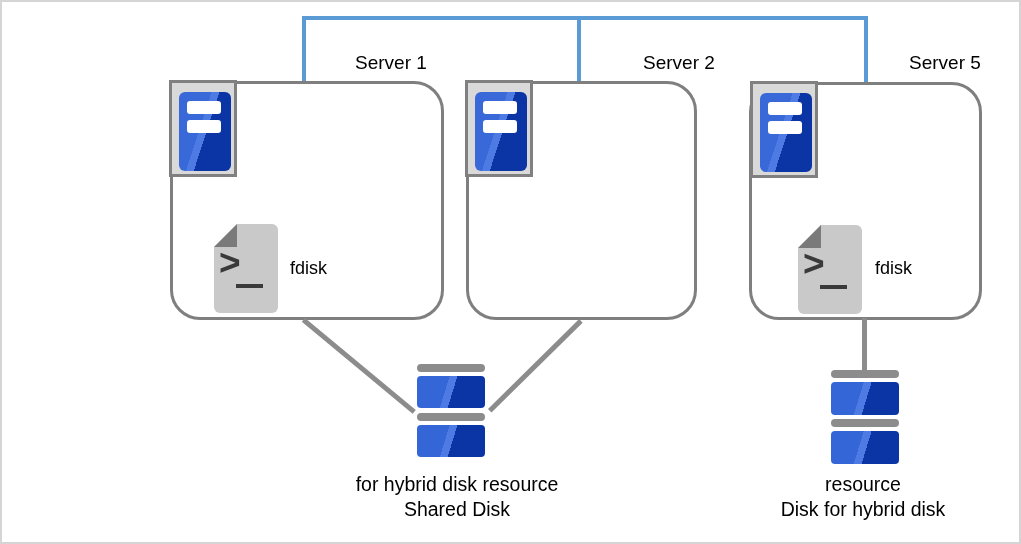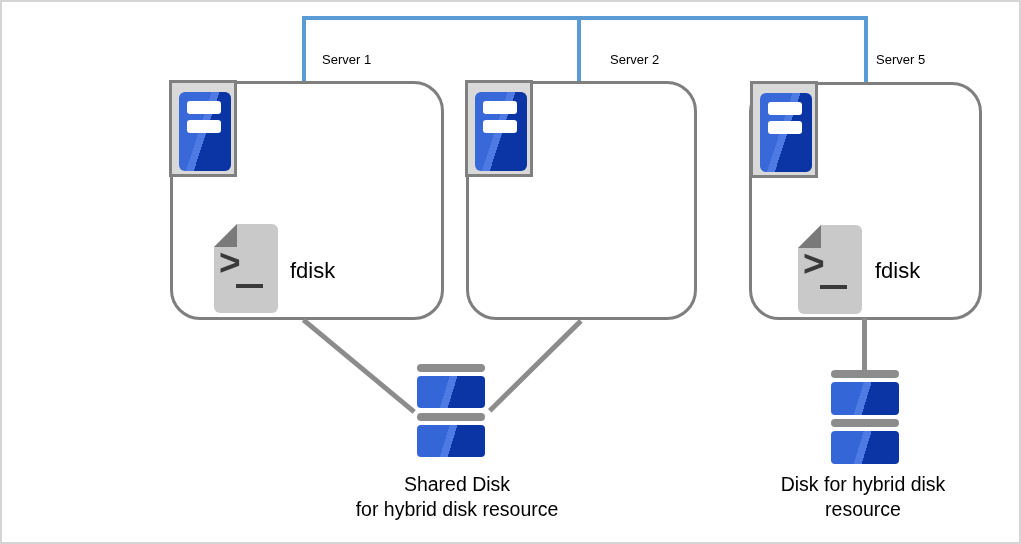--- a/index.html
+++ b/index.html
@@ -15,21 +15,21 @@
   }
 
   
   .net { position:absolute; background:#5B9BD5; }
   .net-h  { left:300px; top:14px; width:566px; height:4px; }
   .net-v1 { left:300px; top:14px; width:4px; height:68px; }
   .net-v2 { left:575px; top:14px; width:4px; height:68px; }
   .net-v3 { left:862px; top:14px; width:4px; height:68px; }
 
   
-  .srv-label { position:absolute; font-size:13px; white-space:nowrap; }
+  .srv-label { position:absolute; font-size:19px; white-space:nowrap;margin-left:33px; }
 
   
   .server-box {
     position:absolute;
     box-sizing:border-box;
     border:3px solid #7F7F7F;
     border-radius:30px;
     background:#fff;
   }
   .box1 { left:168px; top:79px; width:274px; height:239px; }
@@ -72,21 +72,21 @@
     clip-path:polygon(0 100%, 100% 0, 100% 100%);
   }
   .doc-gt {
     position:absolute; left:5px; top:20px;
     font-size:37px; font-weight:bold; line-height:1; color:#3A3A3A;
   }
   .doc-underscore {
     position:absolute; left:22px; top:60px;
     width:27px; height:4px; background:#3A3A3A;
   }
-  .fdisk-label { position:absolute; font-size:22px; white-space:nowrap; }
+  .fdisk-label { position:absolute; font-size:18px; white-space:nowrap; }
 
   
   .wire { position:absolute; background:#8C8C8C; }
   .wire-a { left:303px; top:316px; width:144px; height:5px; transform-origin:0 0; transform:rotate(39.7deg); }
   .wire-b { left:486px; top:407px; width:128px; height:5px; transform-origin:0 0; transform:rotate(-44.6deg); }
   .wire-c { left:860px; top:316px; width:5px; height:53px; }
 
   
   .disk-cap {
     position:absolute; width:68px; height:8px;
@@ -185,21 +185,21 @@
   </div>
 
   <div>
     <div class="disk-cap hd-cap1"></div>
     <div class="disk-box hd-box1"></div>
     <div class="disk-cap hd-cap2"></div>
     <div class="disk-box hd-box2"></div>
   </div>
 
   <div class="caption cap-shared">
+    <div>for hybrid disk resource</div>
     <div>Shared Disk</div>
-    <div>for hybrid disk resource</div>
   </div>
   <div class="caption cap-hybrid">
+    <div>resource</div>
     <div>Disk for hybrid disk</div>
-    <div>resource</div>
   </div>
 
 </div>
 
 </body></html>

